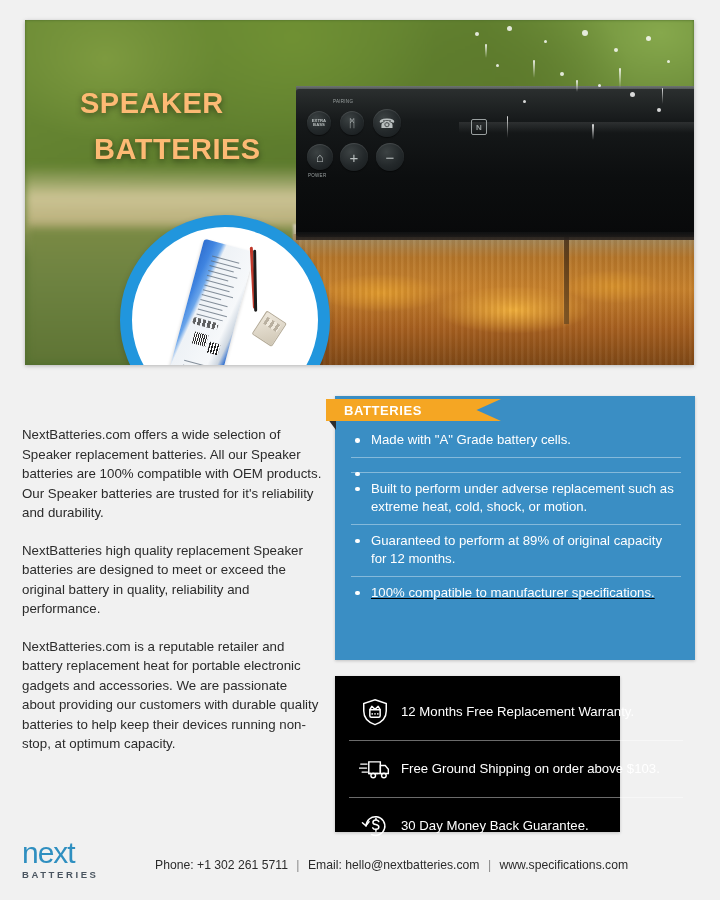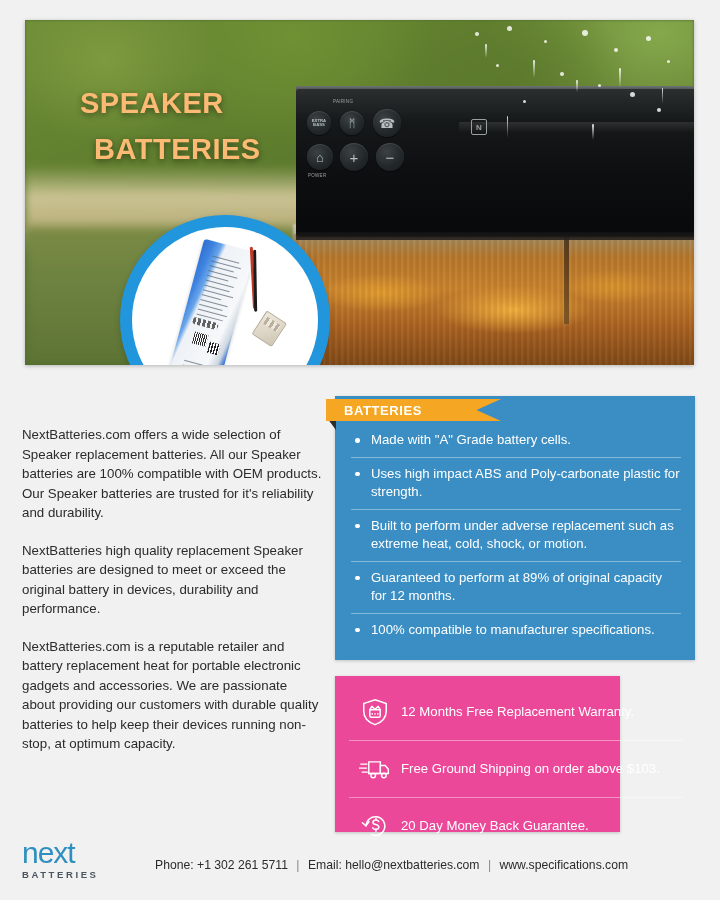--- a/index.html
+++ b/index.html
@@ -169,31 +169,31 @@
     display:flex;align-items:center;
   }
   .ribbon span{
     color:#ffffff;font-size:13px;font-weight:bold;letter-spacing:.6px;margin-left:18px;
   }
   .feat-list{position:absolute;left:16px;top:28px;width:330px;}
   .feat-item{
     position:relative;padding:7px 0 7px 20px;
     border-bottom:1px solid rgba(255,255,255,.38);
   }
-  .feat-item:last-child{border-bottom:none;}
+  .feat-item:last-child{border-bottom:none;text-decoration:underline;}
   .feat-item .bullet{
     position:absolute;left:4px;top:14px;width:4.5px;height:4.5px;border-radius:50%;
     background:#ffffff;
   }
   .feat-item .txt{color:#ffffff;font-size:13.2px;line-height:18.5px;display:block;}
 
   
   .benefits{
     position:absolute;left:335px;top:676px;width:285px;height:156px;
-    background:#ec4899;box-shadow:0 1px 3px rgba(0,0,0,.2);
+    background:#000000;box-shadow:0 1px 3px rgba(0,0,0,.2);
   }
   .ben-list{position:absolute;left:14px;top:8px;width:334px;}
   .ben-item{
     display:flex;align-items:center;min-height:44px;padding:6px 0;
     border-bottom:1px solid rgba(255,255,255,.42);
   }
   .ben-item:last-child{border-bottom:none;}
   .ben-ico{width:52px;flex:0 0 52px;display:flex;align-items:center;justify-content:center;}
   .ben-ico svg{display:block;}
   .ben-txt{color:#ffffff;font-size:13.2px;line-height:18.5px;}
@@ -297,34 +297,33 @@
 
         <div class="wire-red"></div>
         <div class="wire-blk"></div>
         <div class="connector"></div>
       </div>
     </div>
   </div>
 
   <div class="body-col">
     <p>NextBatteries.com offers a wide selection of Speaker replacement batteries. All our Speaker batteries are 100% compatible with OEM products. Our Speaker batteries are trusted for it's reliability and durability.</p>
-    <p>NextBatteries high quality replacement Speaker batteries are designed to meet or exceed the original battery in devices, durability and performance.</p>
+    <p>NextBatteries high quality replacement Speaker batteries are designed to meet or exceed the original battery in quality, reliability and performance.</p>
     <p>NextBatteries.com is a reputable retailer and battery replacement heat for portable electronic gadgets and accessories. We are passionate about providing our customers with durable quality batteries to help keep their devices running non-stop, at optimum capacity.</p>
   </div>
 
   <div class="ribbon-shadow"></div>
   <div class="features">
     <div class="feat-list">
       <div class="feat-item">
         <span class="bullet"></span>
         <span class="txt">Made with "A" Grade battery cells.</span>
       </div>
       <div class="feat-item">
         <span class="bullet"></span>
-        <span class="txt">Uses high impact ABS and Poly-carbonate plastic for strength.</span>
       </div>
       <div class="feat-item">
         <span class="bullet"></span>
         <span class="txt">Built to perform under adverse replacement such as extreme heat, cold, shock, or motion.</span>
       </div>
       <div class="feat-item">
         <span class="bullet"></span>
         <span class="txt">Guaranteed to perform at 89% of original capacity for 12 months.</span>
       </div>
       <div class="feat-item">
@@ -368,21 +367,21 @@
 
       <div class="ben-item">
         <span class="ben-ico">
           <svg width="30" height="30" viewBox="0 0 32 32" fill="none" stroke="#ffffff" stroke-width="1.6" stroke-linecap="round">
             <path d="M6.5 16 A10 10 0 1 1 12.5 25.2"></path>
             <path d="M9.6 11.4 L6.2 15.8 L2.6 12.6" stroke-linejoin="round"></path>
             <path d="M20 11.2 a3.4 3.4 0 0 0 -3.3 -1.5 c-2 .2 -2.9 1.3 -2.9 2.5 c0 1.4 1.3 2 3.1 2.3 c1.9 .4 3.2 1 3.2 2.5 c0 1.3 -1.1 2.4 -3.1 2.5 a3.5 3.5 0 0 1 -3.4 -1.6"></path>
             <path d="M17 7.8 v1.9 M17 19.6 v2"></path>
           </svg>
         </span>
-        <span class="ben-txt">20 Day Money Back Guarantee.</span>
+        <span class="ben-txt">30 Day Money Back Guarantee.</span>
       </div>
 
     </div>
   </div>
 
   <div class="footer">
     <div class="logo">
       <div class="logo-next">next</div>
       <div class="logo-sub">BATTERIES</div>
     </div>

